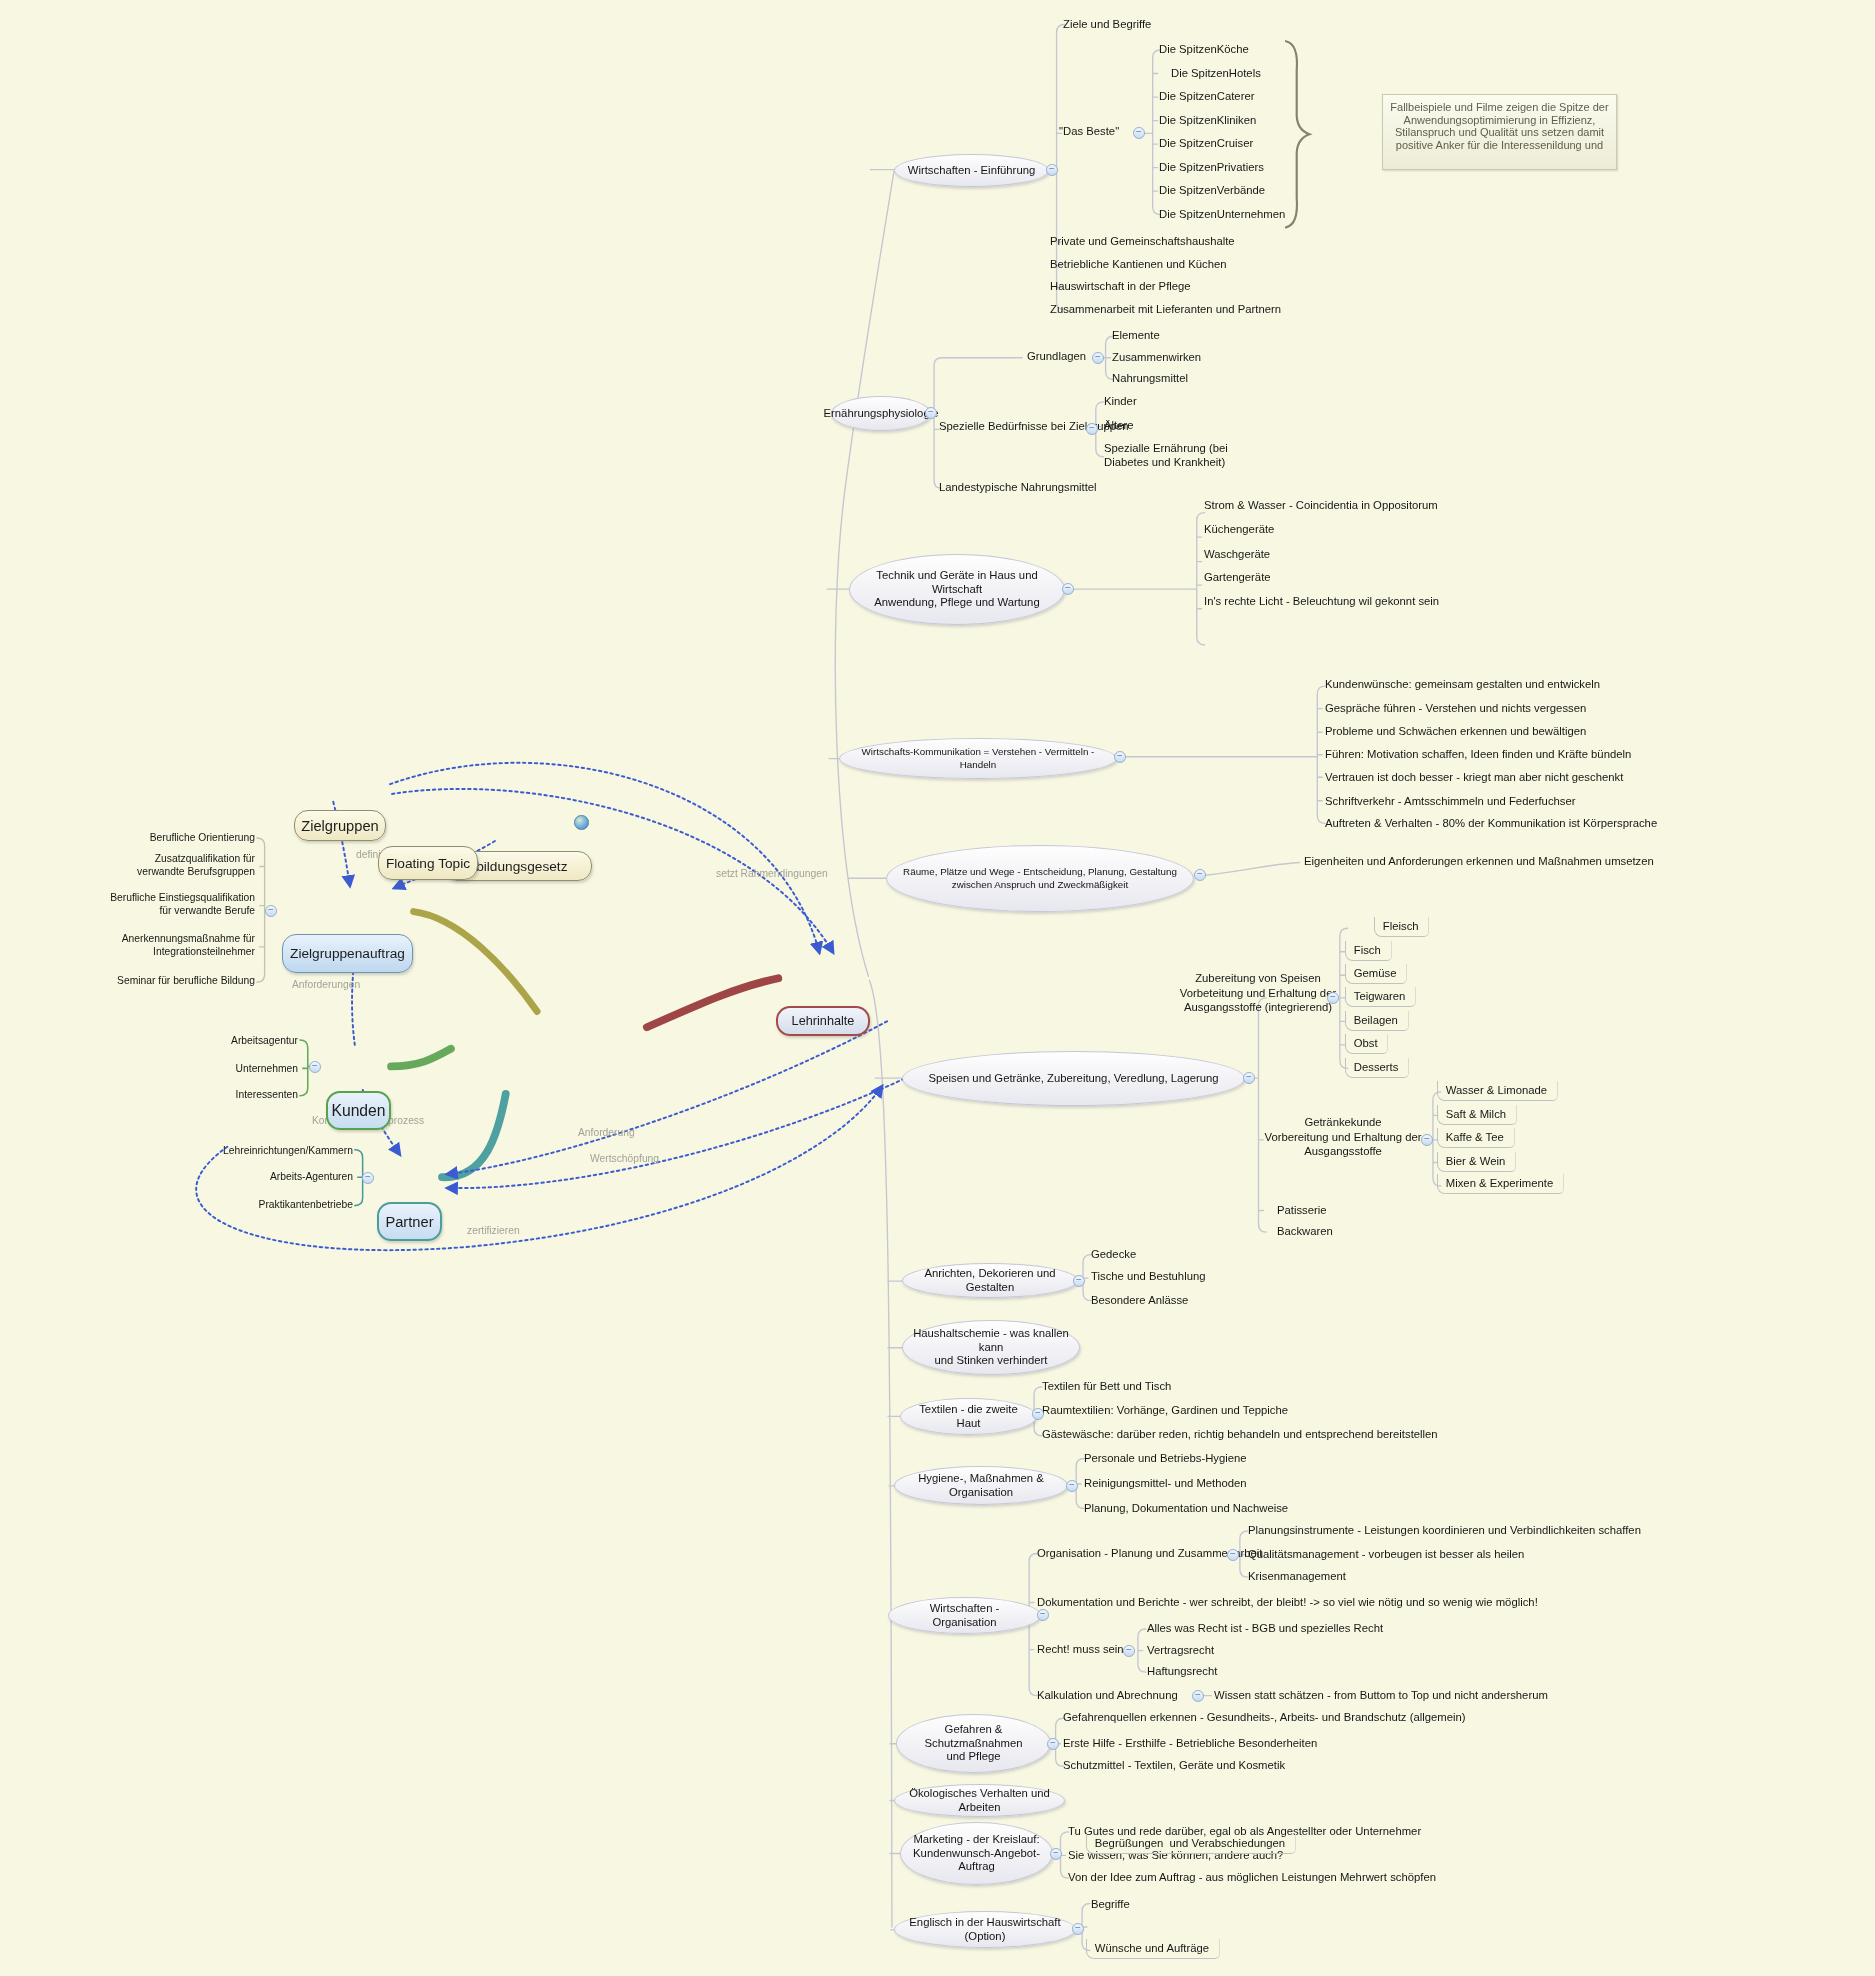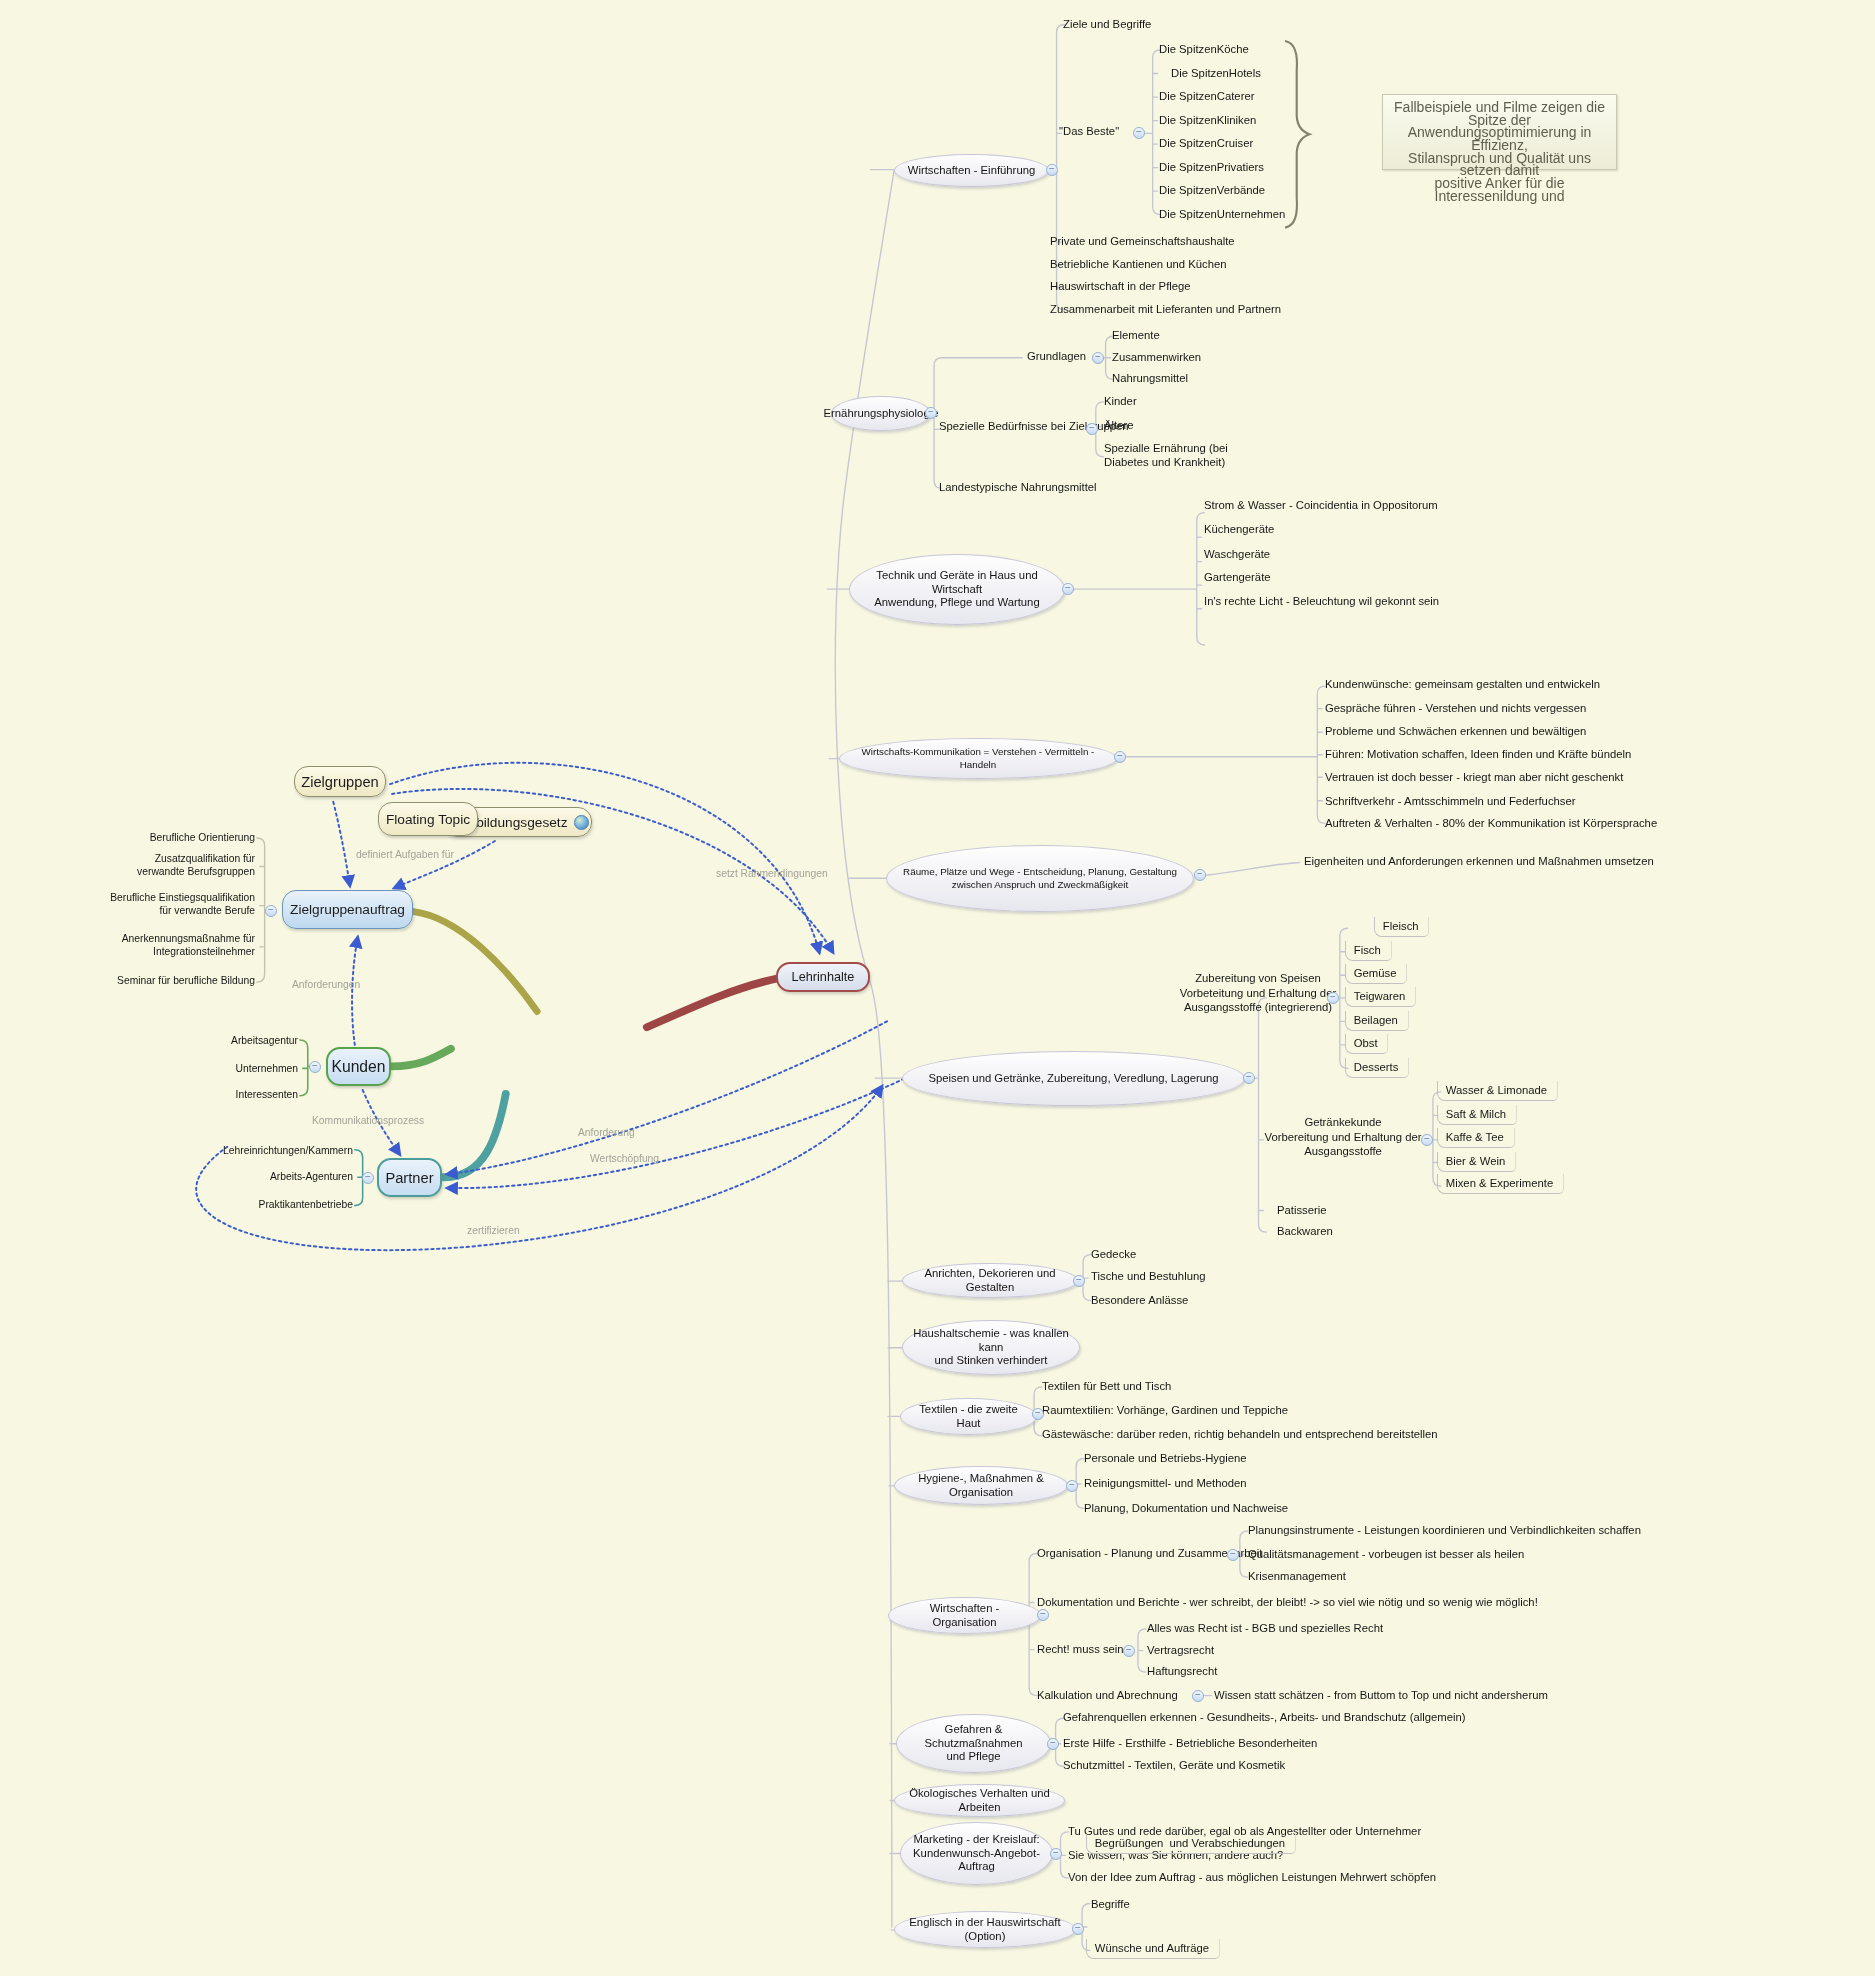--- a/index.html
+++ b/index.html
@@ -10,40 +10,40 @@
   .leafr{position:absolute;font-size:10.3px;color:#161616;white-space:pre-line;line-height:13.2px;text-align:right;}
   .boxitem{position:absolute;font-size:11.3px;color:#161616;white-space:pre;padding:2.9px 9.8px 3.9px 7.8px;
     border-left:1px solid #C2C2C2;border-bottom:1px solid #C2C2C2;border-right:1px solid #DBDBD0;
     border-bottom-left-radius:7.8px;border-bottom-right-radius:4.9px;}
   .ellipse{position:absolute;display:flex;align-items:center;justify-content:center;text-align:center;
     font-size:11.3px;color:#141414;background:linear-gradient(180deg,#FEFEFE 0%,#E7E7EF 100%);
     border:1.5px solid #C6C6D8;border-radius:50%;box-shadow:1px 2px 2.9px rgba(110,110,140,.28);
     white-space:pre-line;line-height:13.7px;padding:2px 7.8px;box-sizing:border-box;}
   .ellipse.sm{font-size:9.8px;line-height:12.7px;}
   .box{position:absolute;display:flex;align-items:center;justify-content:center;box-sizing:border-box;
-    border-radius:14px;box-shadow:1px 2px 2.9px rgba(110,110,110,.3);color:#1c1c1c;white-space:pre;}
+    border-radius:14px;box-shadow:1px 2px 2.9px rgba(110,110,110,.3);color:#1c1c1c;white-space:pre;margin-top:44px;}
   .tan{background:linear-gradient(180deg,#FCFAE8,#EFE8C4);border:1px solid #8F8F6E;font-size:14.7px;}
   .ft{font-size:13.7px;z-index:3;}
   .behind{z-index:2;justify-content:flex-end;padding-right:23.5px;font-size:13.7px;}
   .blue{background:linear-gradient(180deg,#EAF2FB,#BDD8EF);border:1.5px solid #6E93B8;font-size:13.7px;z-index:4;}
   .green{background:linear-gradient(180deg,#EAF2FB,#C6DDF1);border:2px solid #58A24E;font-size:15.7px;z-index:4;}
   .teal{background:linear-gradient(180deg,#EAF2FB,#C6DDF1);border:2px solid #4C9C9C;font-size:14.7px;z-index:4;}
   .red{background:linear-gradient(180deg,#F0F3F9,#D6DEEB);border:2px solid #A34A4A;font-size:12.7px;z-index:4;}
   .center-node{position:absolute;display:flex;align-items:center;justify-content:center;
     background:radial-gradient(ellipse at 50% 28%,#FFE584 0%,#F6C733 65%,#EBB91F 100%);
     border:2.9px solid #8F6C20;border-radius:50%;font-size:21.6px;font-weight:bold;color:#241607;
     box-shadow:2px 2.9px 6.9px rgba(100,90,40,.45);z-index:4;}
   .rlabel{position:absolute;font-size:10.3px;color:#A2A298;white-space:pre;z-index:1;}
   .toggle{position:absolute;width:11.8px;height:11.8px;border-radius:50%;box-sizing:border-box;
     background:linear-gradient(180deg,#F2F7FD,#C8DBF2);border:1px solid #92AFD2;color:#5B7BA6;
     font-size:9.8px;line-height:8.8px;text-align:center;z-index:5;}
   .globe{position:absolute;width:12.7px;height:12.7px;border-radius:50%;z-index:3;
     background:radial-gradient(circle at 35% 32%,#D8EDC8 0%,#7FB8E2 45%,#3E7FB8 100%);
     border:1px solid #4A7FA8;}
-  .note{position:absolute;font-size:14px;line-height:12.7px;color:#5E5E4E;text-align:center;
+  .note{position:absolute;font-size:11px;line-height:12.7px;color:#5E5E4E;text-align:center;
     background:linear-gradient(180deg,#FBFBEF,#ECECd6);border:1px solid #C9C9B2;
     padding:5.9px 2.9px;box-sizing:border-box;box-shadow:1px 1px 2px rgba(0,0,0,.15);white-space:pre-line;}
 </style>
 </head>
 <body>
 
 <div id="canvas">
   <svg id="wires" width="1875" height="1977" viewBox="0 0 1913 2017">
     <defs>
       <marker id="arr" viewBox="0 0 10 10" refX="8" refY="5" markerWidth="7" markerHeight="7" orient="auto-start-reverse">

